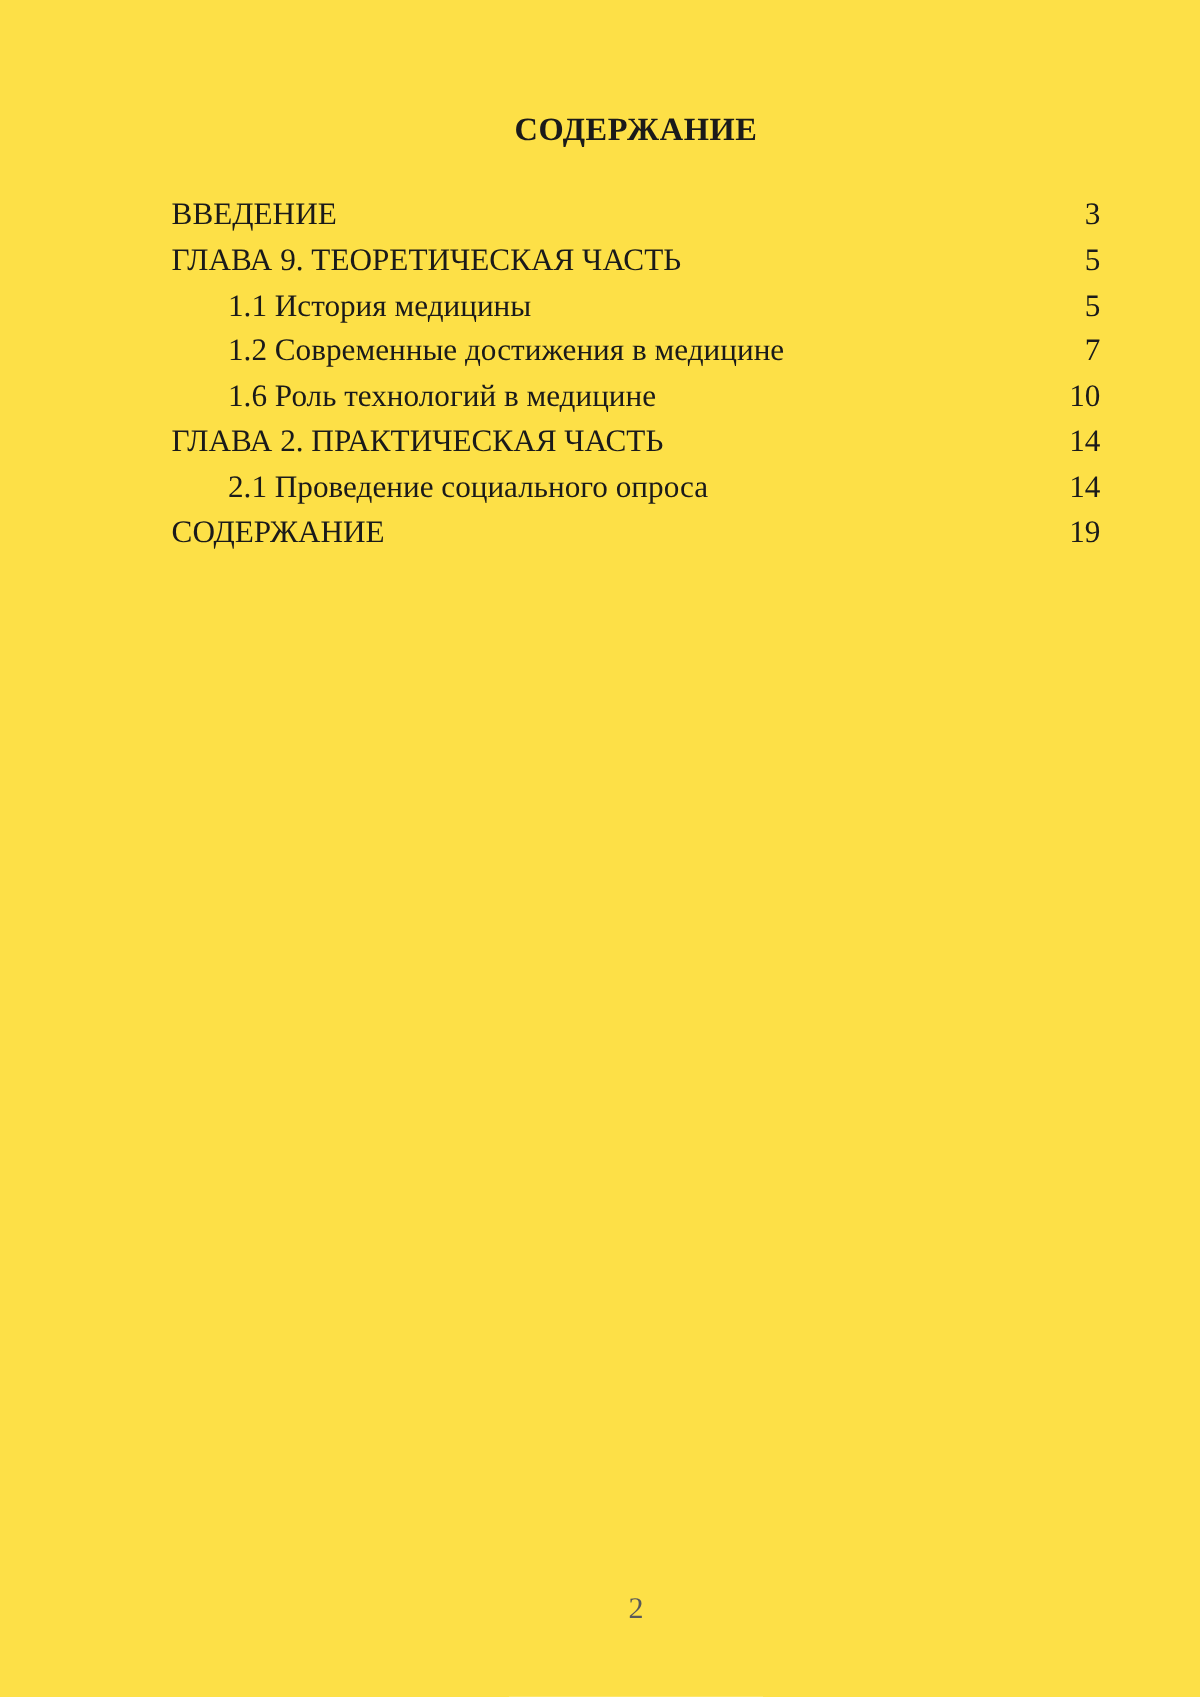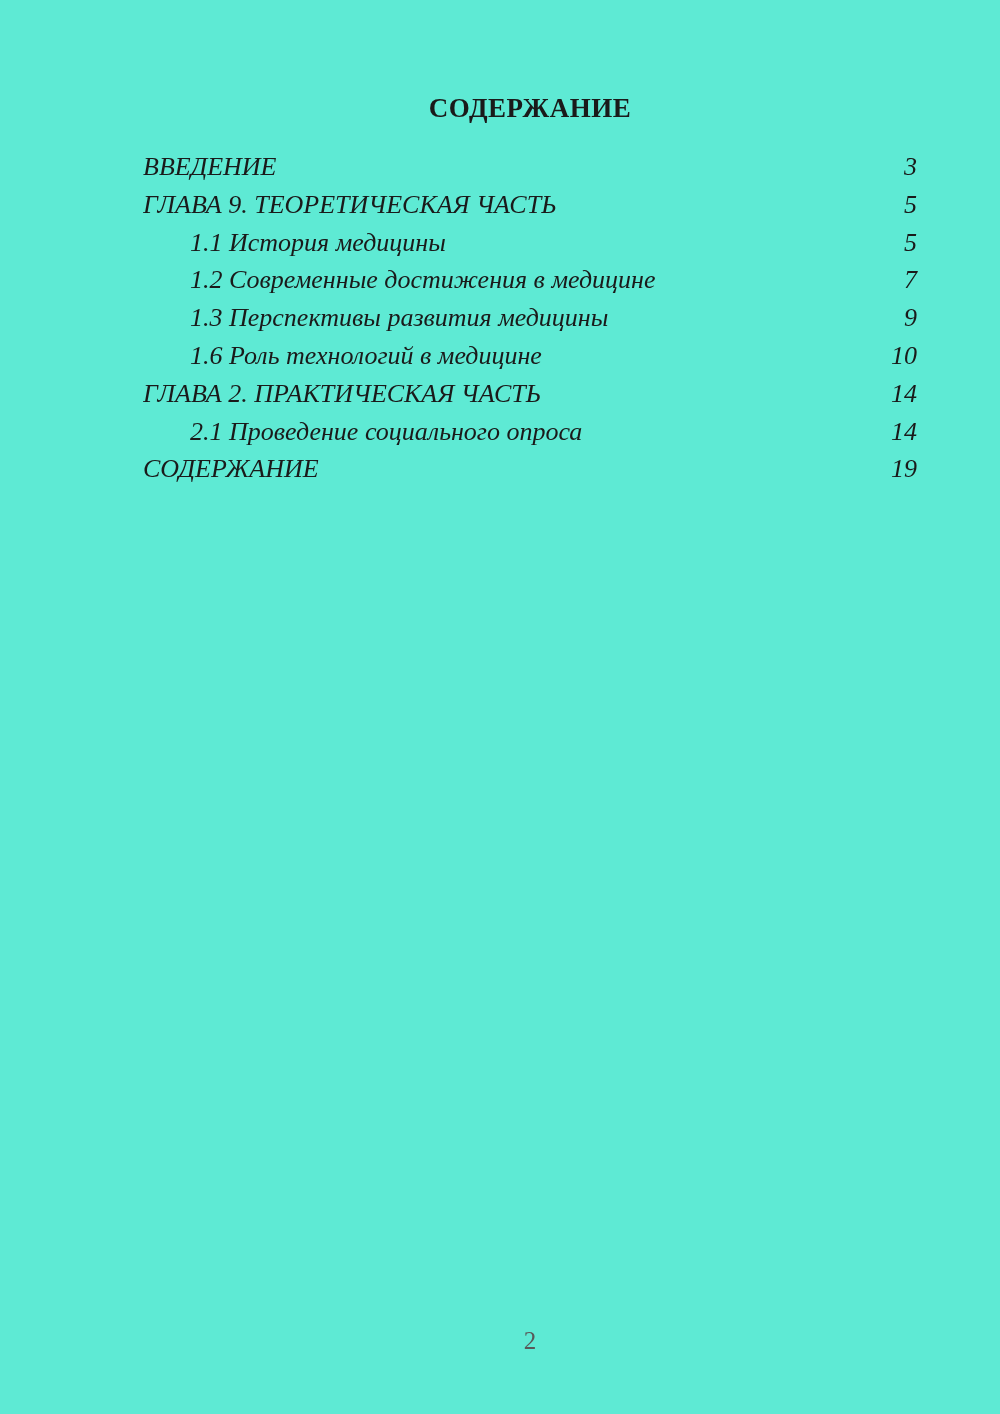--- a/index.html
+++ b/index.html
@@ -11,40 +11,39 @@
     width: 1000px;
     height: 1414px;
     position: relative;
     font-family: "Liberation Serif", "DejaVu Serif", serif;
     color: #1a1a1a;
     overflow: hidden;
   }
   .page {
     position: absolute;
     inset: 0;
-    background: #5eead4;
+    background: #fde047;
   }
   .doc-title {
     position: absolute;
     top: 90px;
     left: 143px;
     width: 774px;
     margin: 0;
     text-align: center;
     font-size: 27px;
     font-weight: bold;
     line-height: 36px;
     letter-spacing: 0.5px;
   }
   .toc {
     position: absolute;
-    top: 148px;
+    top: 160px;
     left: 143px;
     width: 774px;
-    font-style: italic;
   }
   .toc-row {
     display: flex;
     justify-content: space-between;
     align-items: baseline;
     height: 37.8px;
     line-height: 37.8px;
     font-size: 26px;
     white-space: nowrap;
   }
@@ -88,24 +87,20 @@
       </div>
       <div class="toc-row sub">
         <span class="toc-label">1.1 История медицины</span>
         <span class="toc-page">5</span>
       </div>
       <div class="toc-row sub">
         <span class="toc-label">1.2 Современные достижения в медицине</span>
         <span class="toc-page">7</span>
       </div>
       <div class="toc-row sub">
-        <span class="toc-label">1.3 Перспективы развития медицины</span>
-        <span class="toc-page">9</span>
-      </div>
-      <div class="toc-row sub">
         <span class="toc-label">1.6 Роль технологий в медицине</span>
         <span class="toc-page">10</span>
       </div>
       <div class="toc-row">
         <span class="toc-label">ГЛАВА 2. ПРАКТИЧЕСКАЯ ЧАСТЬ</span>
         <span class="toc-page">14</span>
       </div>
       <div class="toc-row sub">
         <span class="toc-label">2.1 Проведение социального опроса</span>
         <span class="toc-page">14</span>

